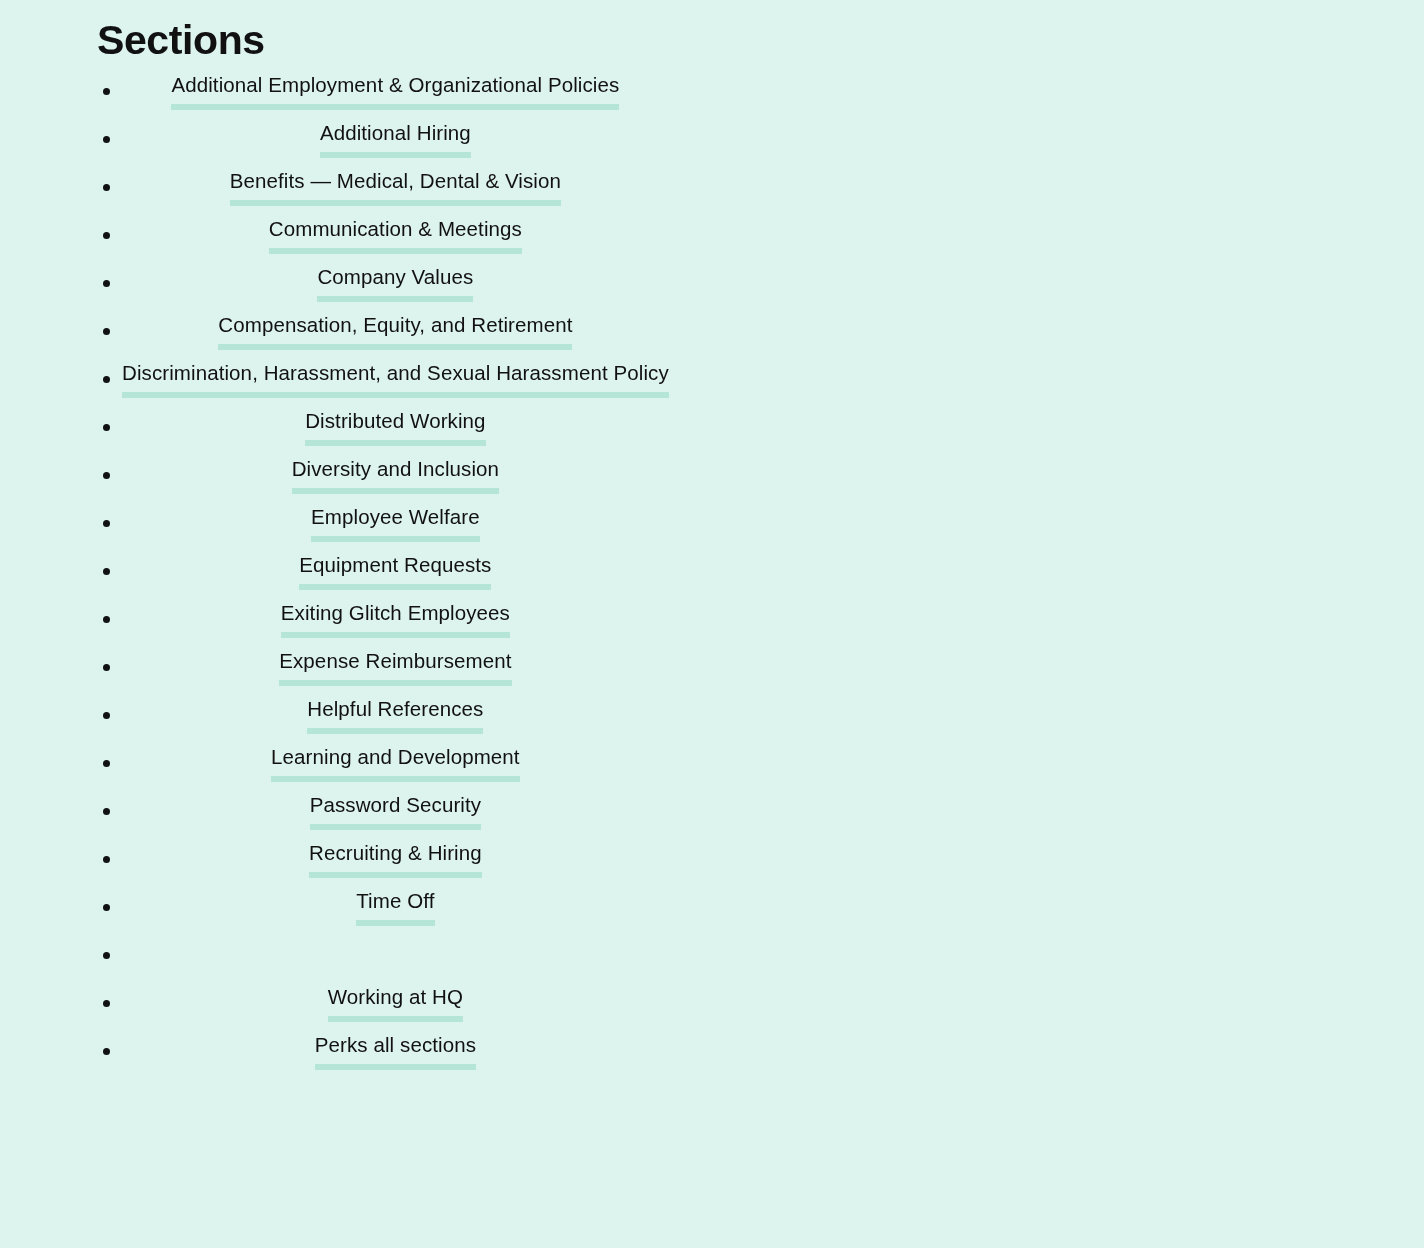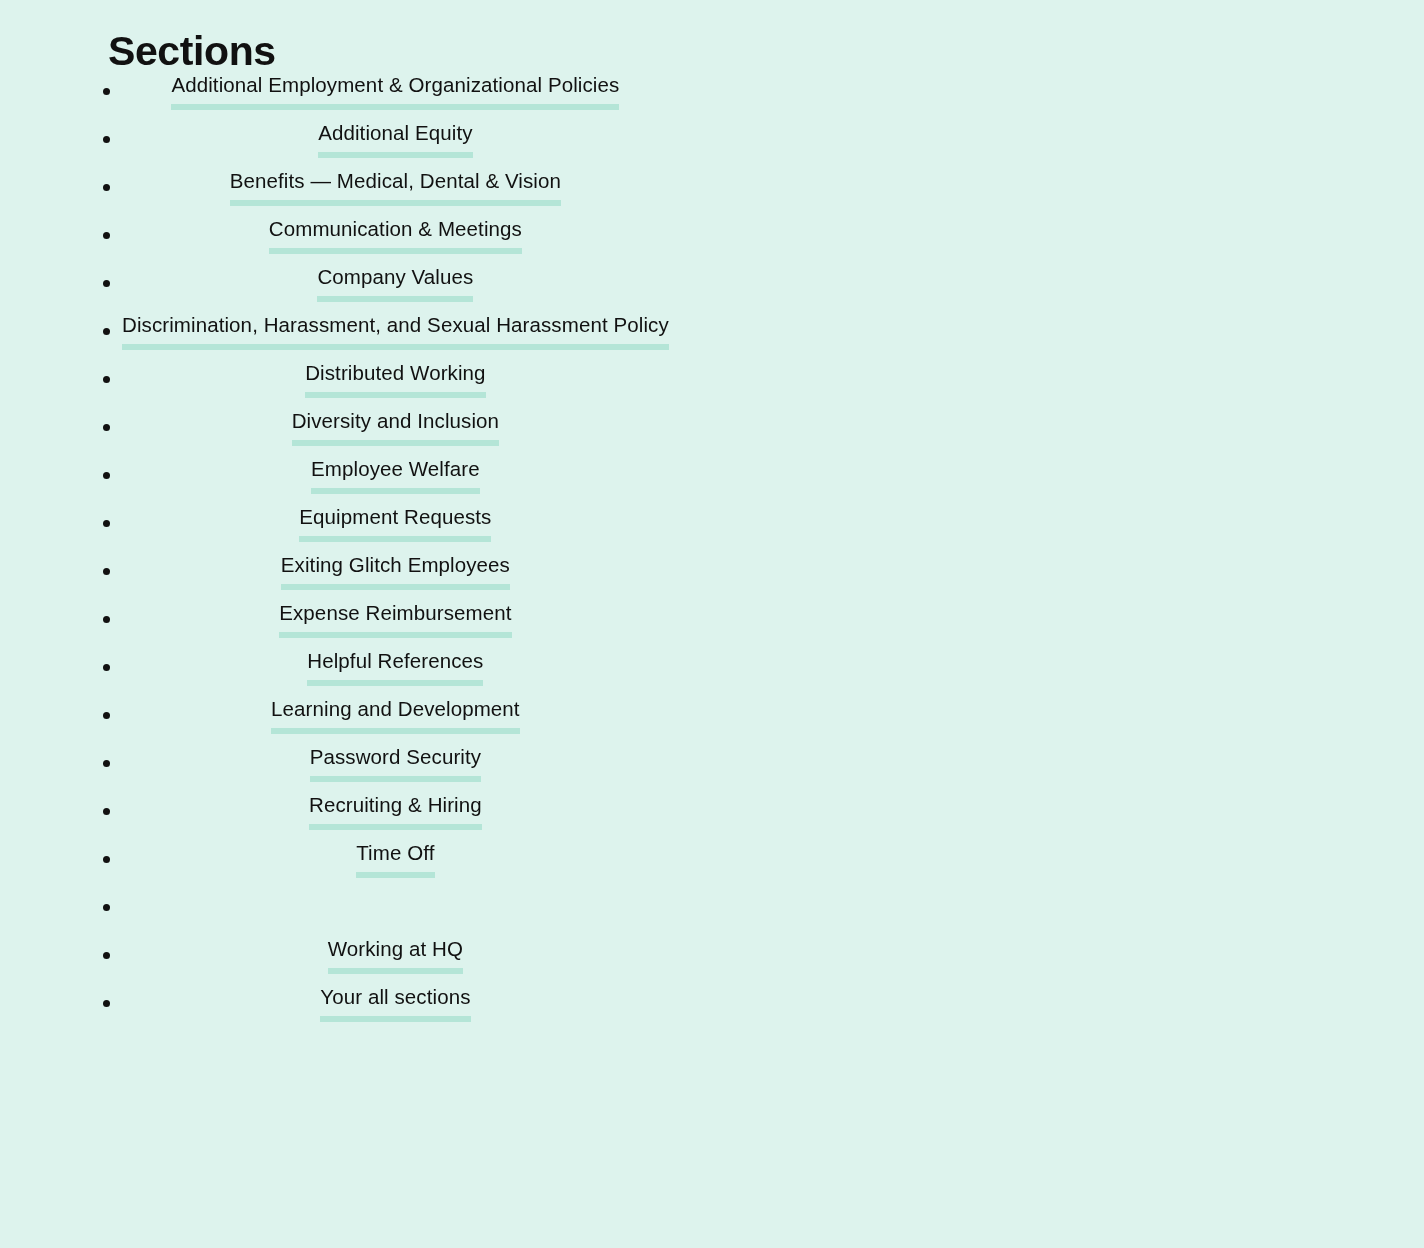--- a/index.html
+++ b/index.html
@@ -21,21 +21,21 @@
     width: 1424px;
     height: 1248px;
     box-sizing: border-box;
     padding: 0;
   }
 
   .page-title {
     position: absolute;
     left: 93px;
     top: 8px;
-    margin: 15px;
+    margin: 4px;
     font-size: 41px;
     line-height: 56px;
     font-weight: 800;
     letter-spacing: -0.4px;
     color: #111111;
     font-family: "Liberation Sans", "DejaVu Sans", sans-serif;
   }
 
   .sections-list {
     position: absolute;
@@ -92,34 +92,35 @@
 </head>
 <body>
 
 <div class="page">
 
   <h1 class="page-title">Sections</h1>
 
   <ul class="sections-list">
 
   <li class="section-item"><span class="bullet"></span><a class="section-link" href="#">Additional Employment &amp; Organizational Policies</a></li>
-      <li class="section-item"><span class="bullet"></span><a class="section-link" href="#">Additional Equity</a></li>
+      <li class="section-item"><span class="bullet"></span><a class="section-link" href="#">Additional Hiring</a></li>
       <li class="section-item"><span class="bullet"></span><a class="section-link" href="#">Benefits — Medical, Dental &amp; Vision</a></li>
       <li class="section-item"><span class="bullet"></span><a class="section-link" href="#">Communication &amp; Meetings</a></li>
       <li class="section-item"><span class="bullet"></span><a class="section-link" href="#">Company Values</a></li>
+      <li class="section-item"><span class="bullet"></span><a class="section-link" href="#">Compensation, Equity, and Retirement</a></li>
       <li class="section-item"><span class="bullet"></span><a class="section-link" href="#">Discrimination, Harassment, and Sexual Harassment Policy</a></li>
       <li class="section-item"><span class="bullet"></span><a class="section-link" href="#">Distributed Working</a></li>
       <li class="section-item"><span class="bullet"></span><a class="section-link" href="#">Diversity and Inclusion</a></li>
       <li class="section-item"><span class="bullet"></span><a class="section-link" href="#">Employee Welfare</a></li>
       <li class="section-item"><span class="bullet"></span><a class="section-link" href="#">Equipment Requests</a></li>
       <li class="section-item"><span class="bullet"></span><a class="section-link" href="#">Exiting Glitch Employees</a></li>
       <li class="section-item"><span class="bullet"></span><a class="section-link" href="#">Expense Reimbursement</a></li>
       <li class="section-item"><span class="bullet"></span><a class="section-link" href="#">Helpful References</a></li>
       <li class="section-item"><span class="bullet"></span><a class="section-link" href="#">Learning and Development</a></li>
       <li class="section-item"><span class="bullet"></span><a class="section-link" href="#">Password Security</a></li>
       <li class="section-item"><span class="bullet"></span><a class="section-link" href="#">Recruiting &amp; Hiring</a></li>
       <li class="section-item"><span class="bullet"></span><a class="section-link" href="#">Time Off</a></li>
       <li class="section-item"><span class="bullet"></span></li>
       <li class="section-item"><span class="bullet"></span><a class="section-link" href="#">Working at HQ</a></li>
-      <li class="section-item"><span class="bullet"></span><a class="section-link" href="#">Your all sections</a></li>
+      <li class="section-item"><span class="bullet"></span><a class="section-link" href="#">Perks all sections</a></li>
     </ul>
 
 </div>
 
 </body></html>

